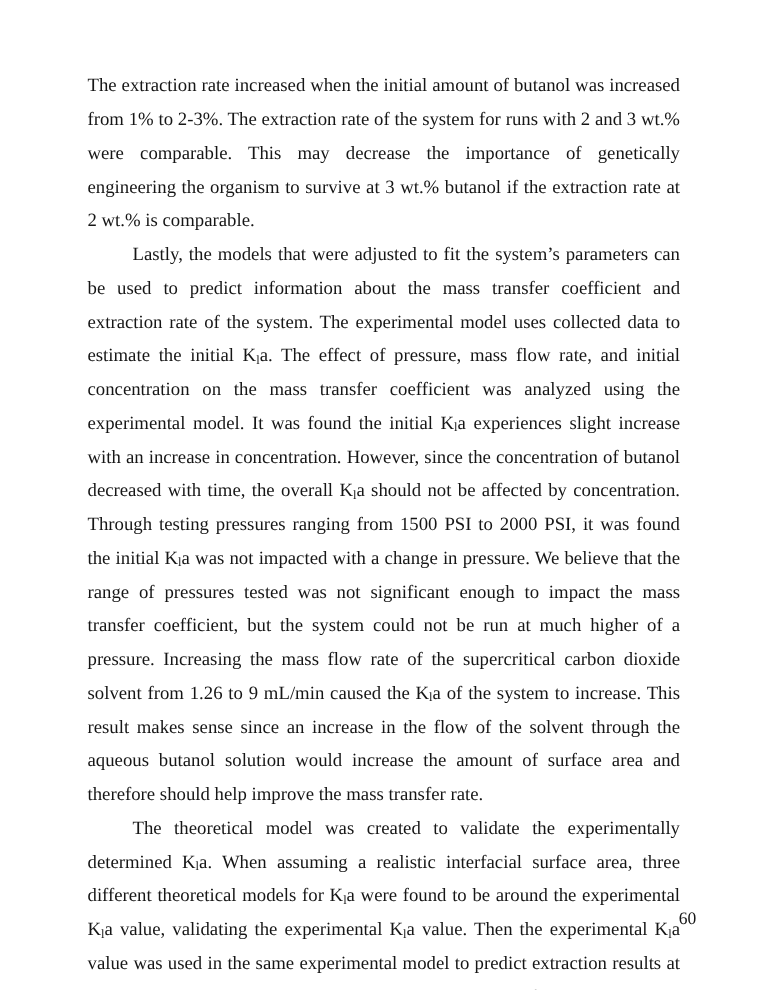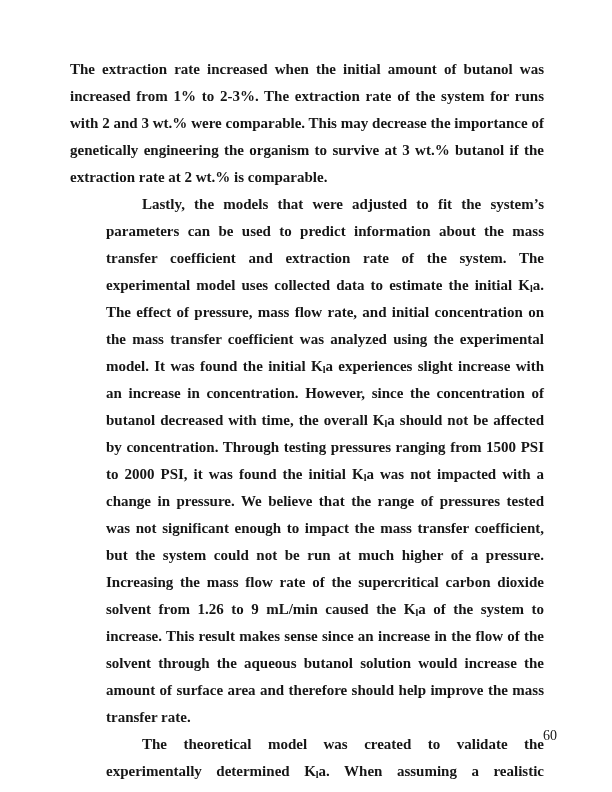--- a/index.html
+++ b/index.html
@@ -26,25 +26,23 @@
     top: 56px;
     width: 474px;
     font-size: 15px;
     line-height: 27px;
     text-align: justify;
     text-justify: inter-word;
   }
   .para {
     margin: 0;
     padding: 0;
-    font-weight: bold;
   }
   .para.indented {
     text-indent: 36px;
-    margin-left: 36px;
   }
   .body-text sub {
     font-size: 10px;
     line-height: 0;
     vertical-align: -2px;
   }
   .page-footer {
     position: absolute;
     top: 727px;
     right: 55px;

